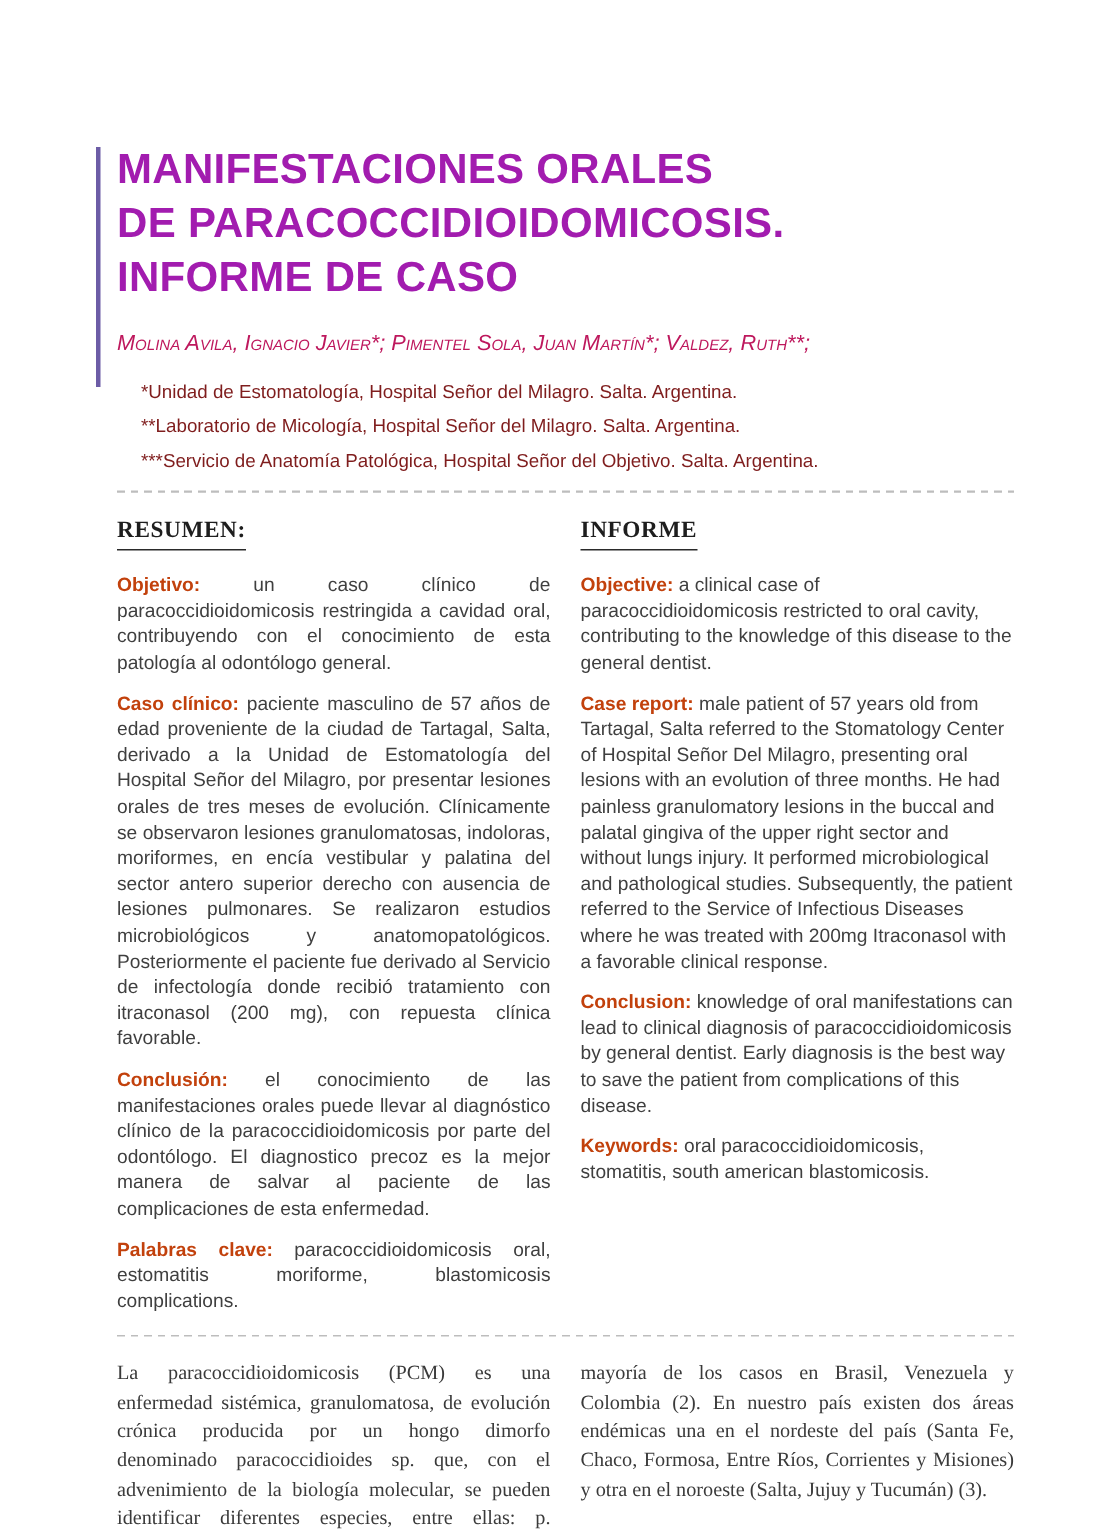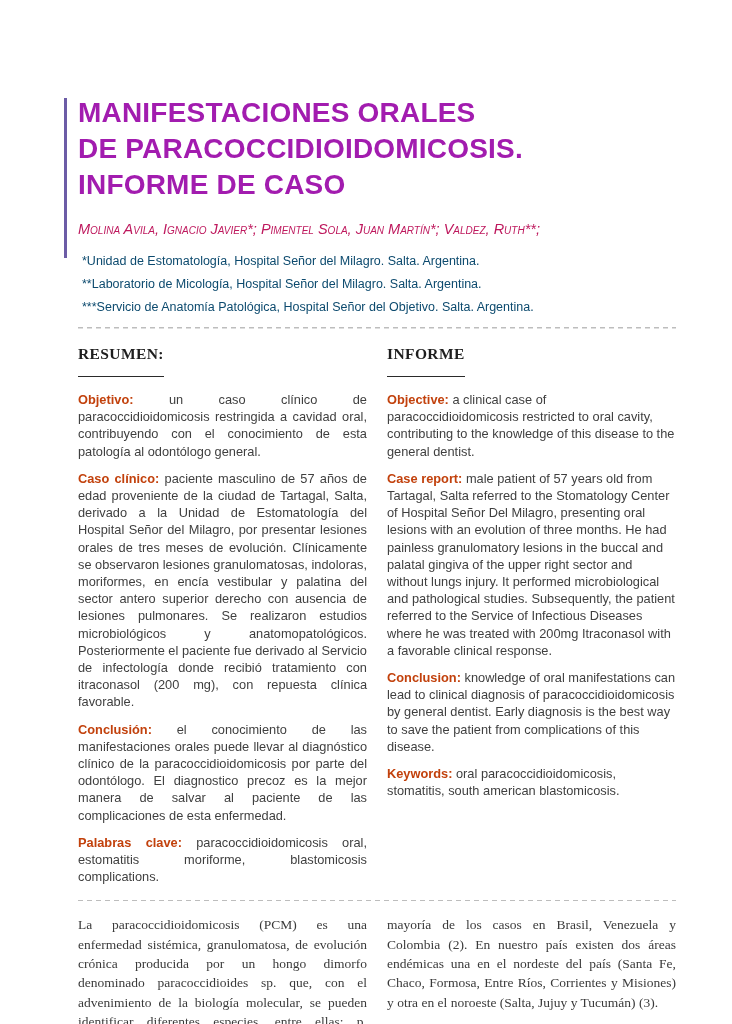--- a/index.html
+++ b/index.html
@@ -37,22 +37,22 @@
     color: #be185d;
     font-style: italic;
     font-variant: small-caps;
     font-size: 14.5px;
     line-height: 25px;
   }
   .authors span { display: block; }
 
   .affiliations { margin-top: 12px; }
   .affiliations p {
-    margin: 0 0 8px 4px;
-    color: #0c4a6e;
+    margin: 0 0 8px 16px;
+    color: #7f1d1d;
     font-size: 12.5px;
     line-height: 15px;
   }
 
   .dashed-sep {
     height: 2px;
     background: repeating-linear-gradient(to right, #bdbdbd 0 5px, transparent 5px 9px);
     background-size: auto 1.5px;
     background-repeat: repeat-x;
     background-position: left center;
@@ -71,21 +71,21 @@
     margin: 0 0 14px 0;
     font-family: "Liberation Serif", serif;
     font-size: 15.5px;
     font-weight: 700;
     color: #1e1e1e;
     letter-spacing: 0.4px;
   }
   h2.sec-heading .hd {
     display: inline-block;
     border-bottom: 1.5px solid #2a2a2a;
-    padding-bottom: 13px;
+    padding-bottom: 3px;
   }
   .abs-col p {
     margin: 0 0 10px 0;
     color: #3f3f3f;
     font-size: 12.8px;
     line-height: 17.2px;
   }
   .abs-col.es p { text-align: justify; }
   .abs-col p b { color: #c2410c; }
 

